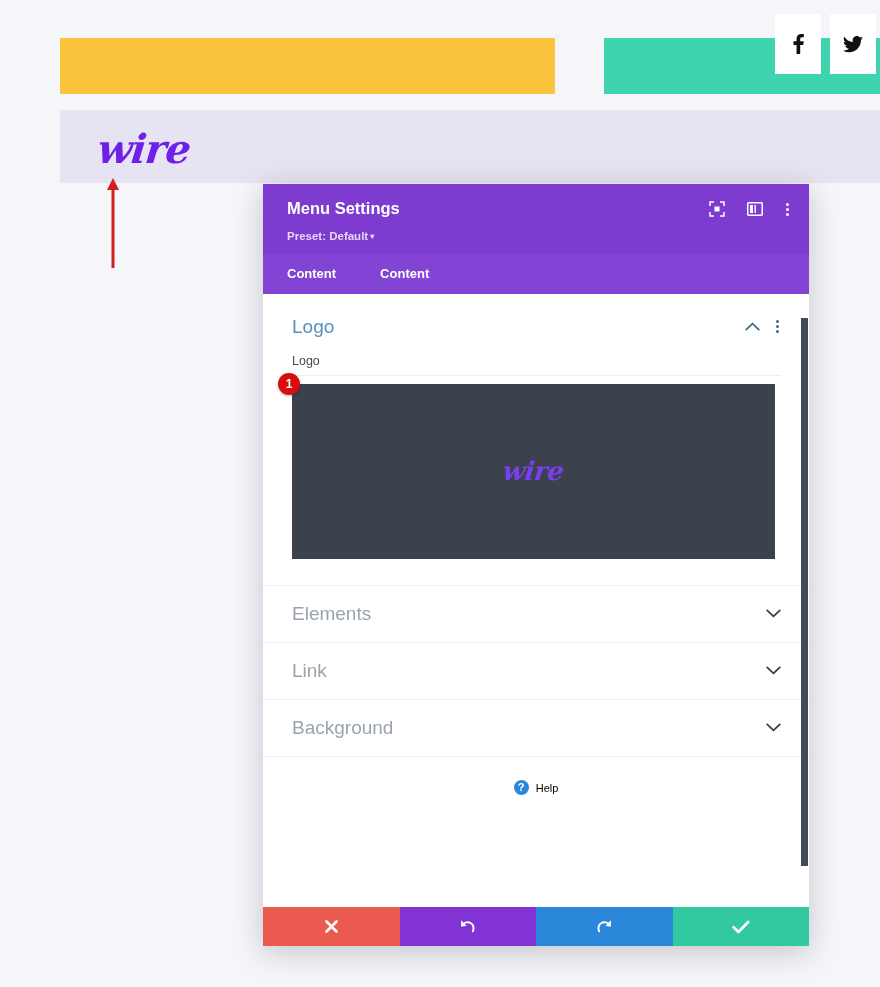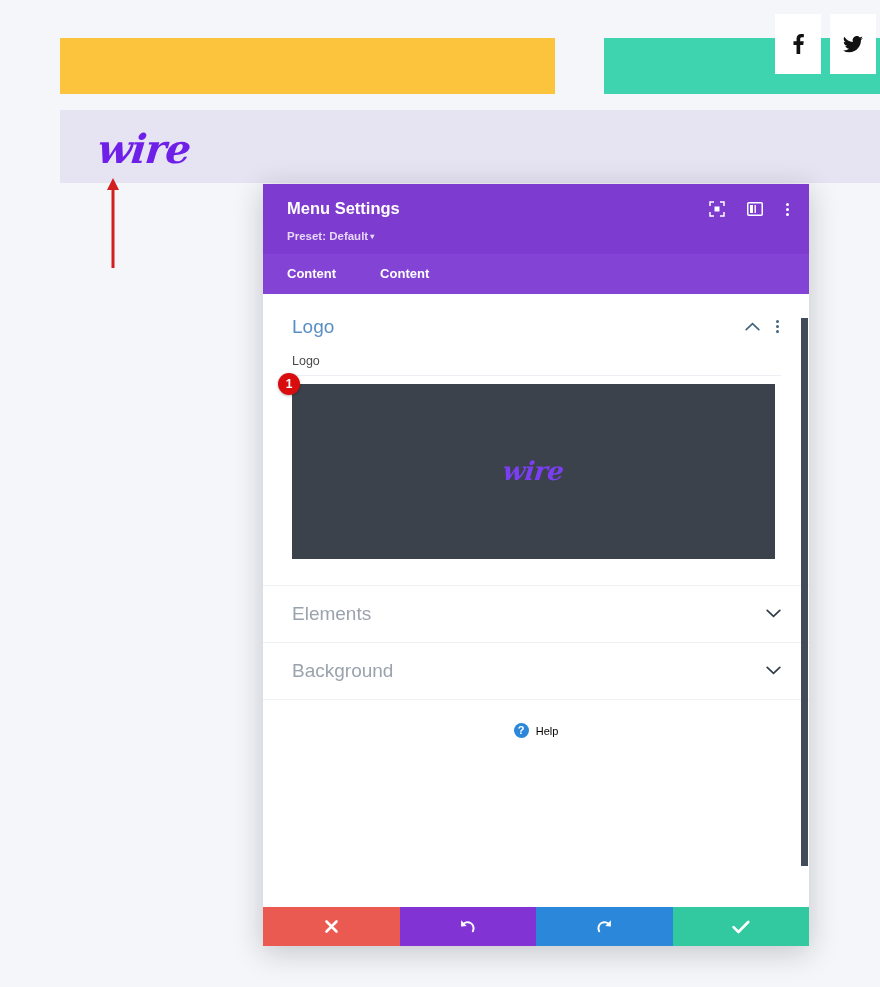--- a/index.html
+++ b/index.html
@@ -466,20 +466,28 @@
     <div class="accordion">
       <div class="acc-row">
         <span class="acc-title">Elements</span>
         <span class="chev-down">
           <svg width="15" height="9" viewBox="0 0 15 9" aria-hidden="true">
             <path d="M1.2 1.4L7.5 7.3l6.3-5.9" fill="none" stroke="#2f3c49" stroke-width="1.7" stroke-linecap="round"></path>
           </svg>
         </span>
       </div>
       <div class="acc-row">
+        <span class="acc-title">Link</span>
+        <span class="chev-down">
+          <svg width="15" height="9" viewBox="0 0 15 9" aria-hidden="true">
+            <path d="M1.2 1.4L7.5 7.3l6.3-5.9" fill="none" stroke="#2f3c49" stroke-width="1.7" stroke-linecap="round"></path>
+          </svg>
+        </span>
+      </div>
+      <div class="acc-row">
         <span class="acc-title">Background</span>
         <span class="chev-down">
           <svg width="15" height="9" viewBox="0 0 15 9" aria-hidden="true">
             <path d="M1.2 1.4L7.5 7.3l6.3-5.9" fill="none" stroke="#2f3c49" stroke-width="1.7" stroke-linecap="round"></path>
           </svg>
         </span>
       </div>
     </div>
 
     <div class="help-row">

